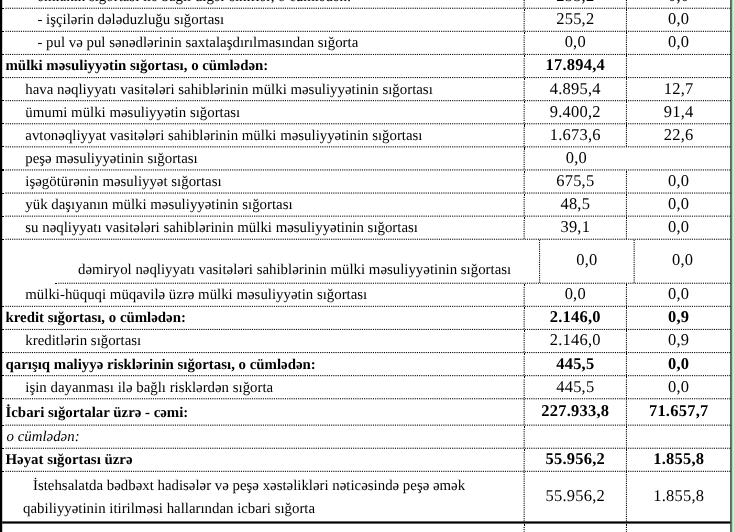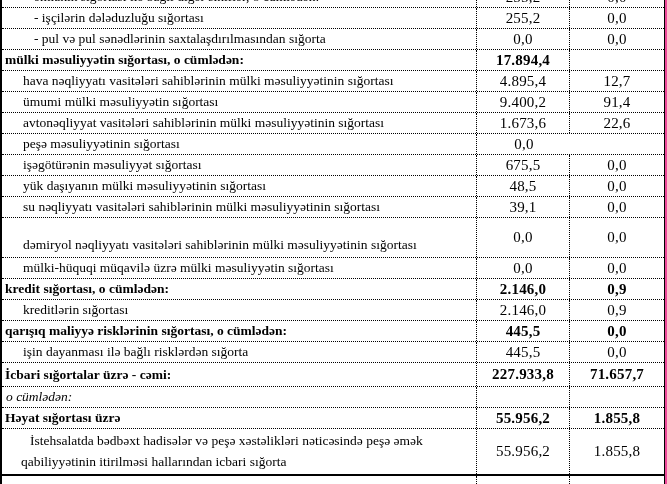--- a/index.html
+++ b/index.html
@@ -2,21 +2,21 @@
 <html><head>
 <meta charset="utf-8">
 <style>
   html, body { margin: 0; padding: 0; background: #fff; }
 
   .screen {
     position: relative;
     width: 667px;
     height: 484px;
     overflow: hidden;
-    background: #ec4899;
+    background: #86efac;
   }
 
   .table {
     position: absolute;
     top: -13px;
     left: 0;
     width: 665px;
     background: #fff;
     border-left: 2px solid #000;
     border-right: 1px solid #000;
@@ -58,21 +58,21 @@
   .v2 { width: 94px; }
 
   
   .t-section .label, .t-total .label { padding-left: 3px; font-weight: bold; }
   .t-section .val,  .t-total .val   { font-weight: bold; }
 
   .t-dash .label, .t-sub-cut .label { padding-left: 32px; }
 
   .t-italic .label { font-style: italic; padding-left: 4px; }
 
-  .t-sub-tall { height: 40px; }
+  .t-sub-tall { height: 40px; margin-left: 48px; }
   .t-sub-tall .label { align-items: flex-end; padding-bottom: 4px; }
 
   .t-total { height: 24px; }
 
   .t-wrap { height: 47px; border-bottom: 2px solid #000; }
   .t-wrap .label {
     white-space: normal;
     line-height: 1.5;
     padding-left: 19px;
     padding-right: 4px;

